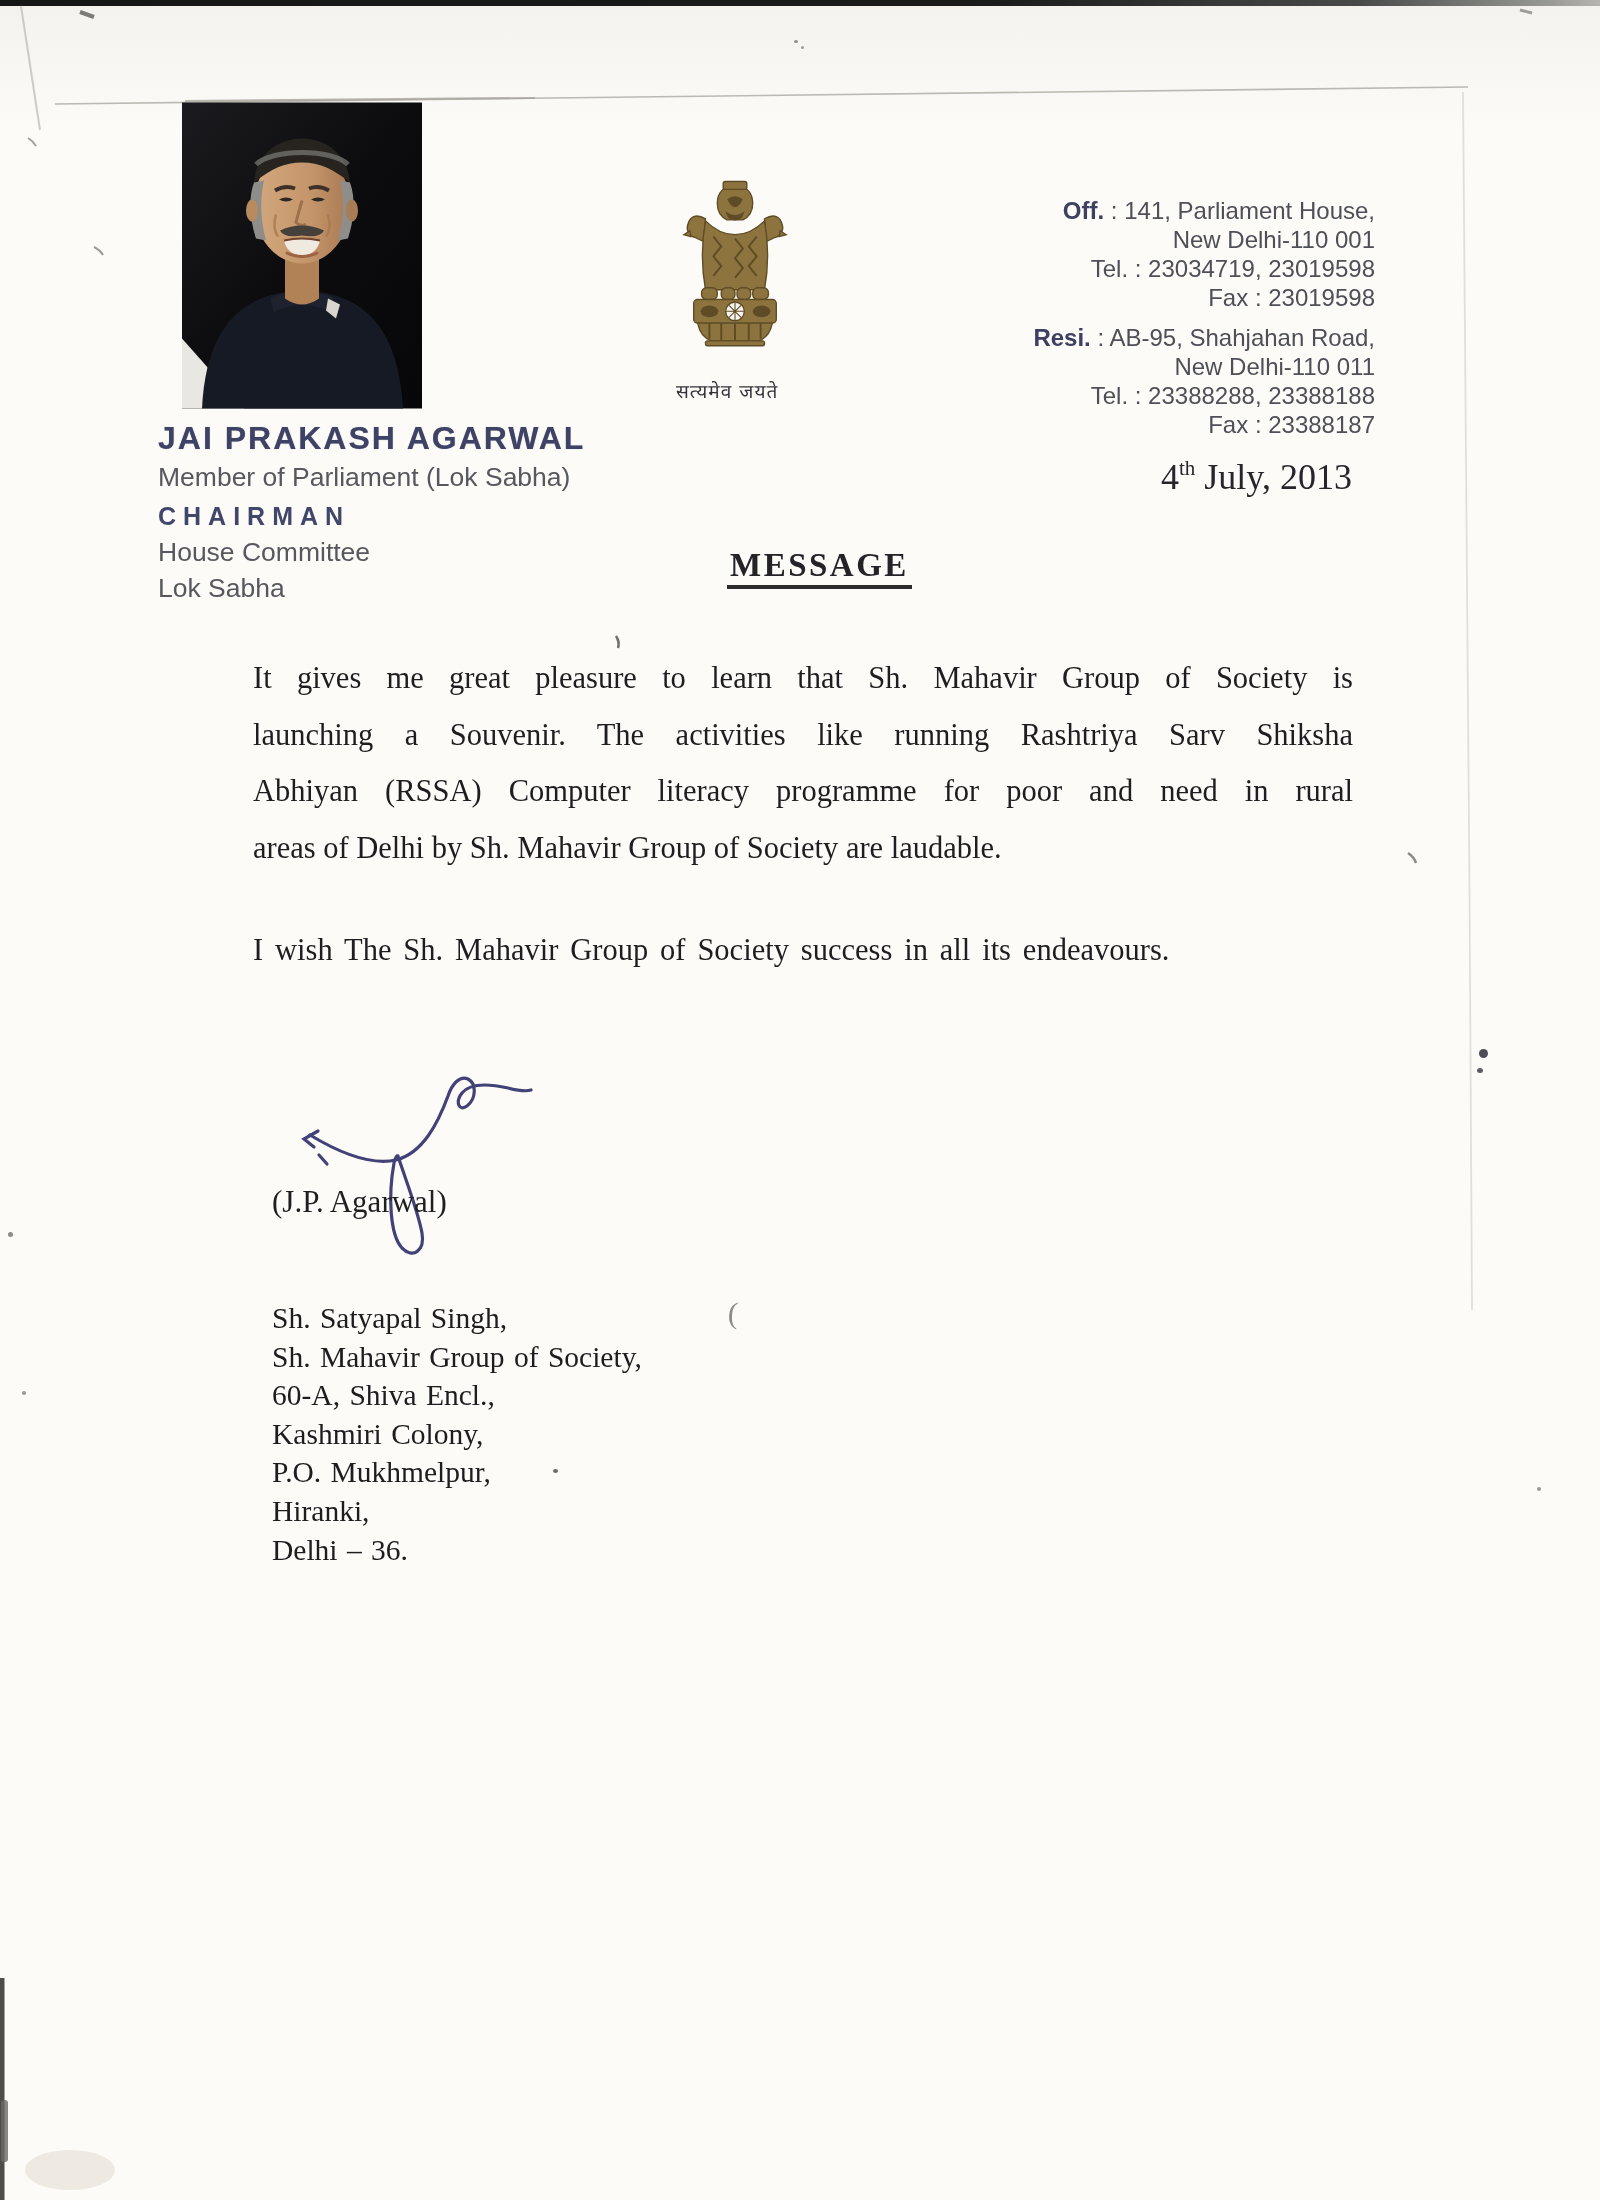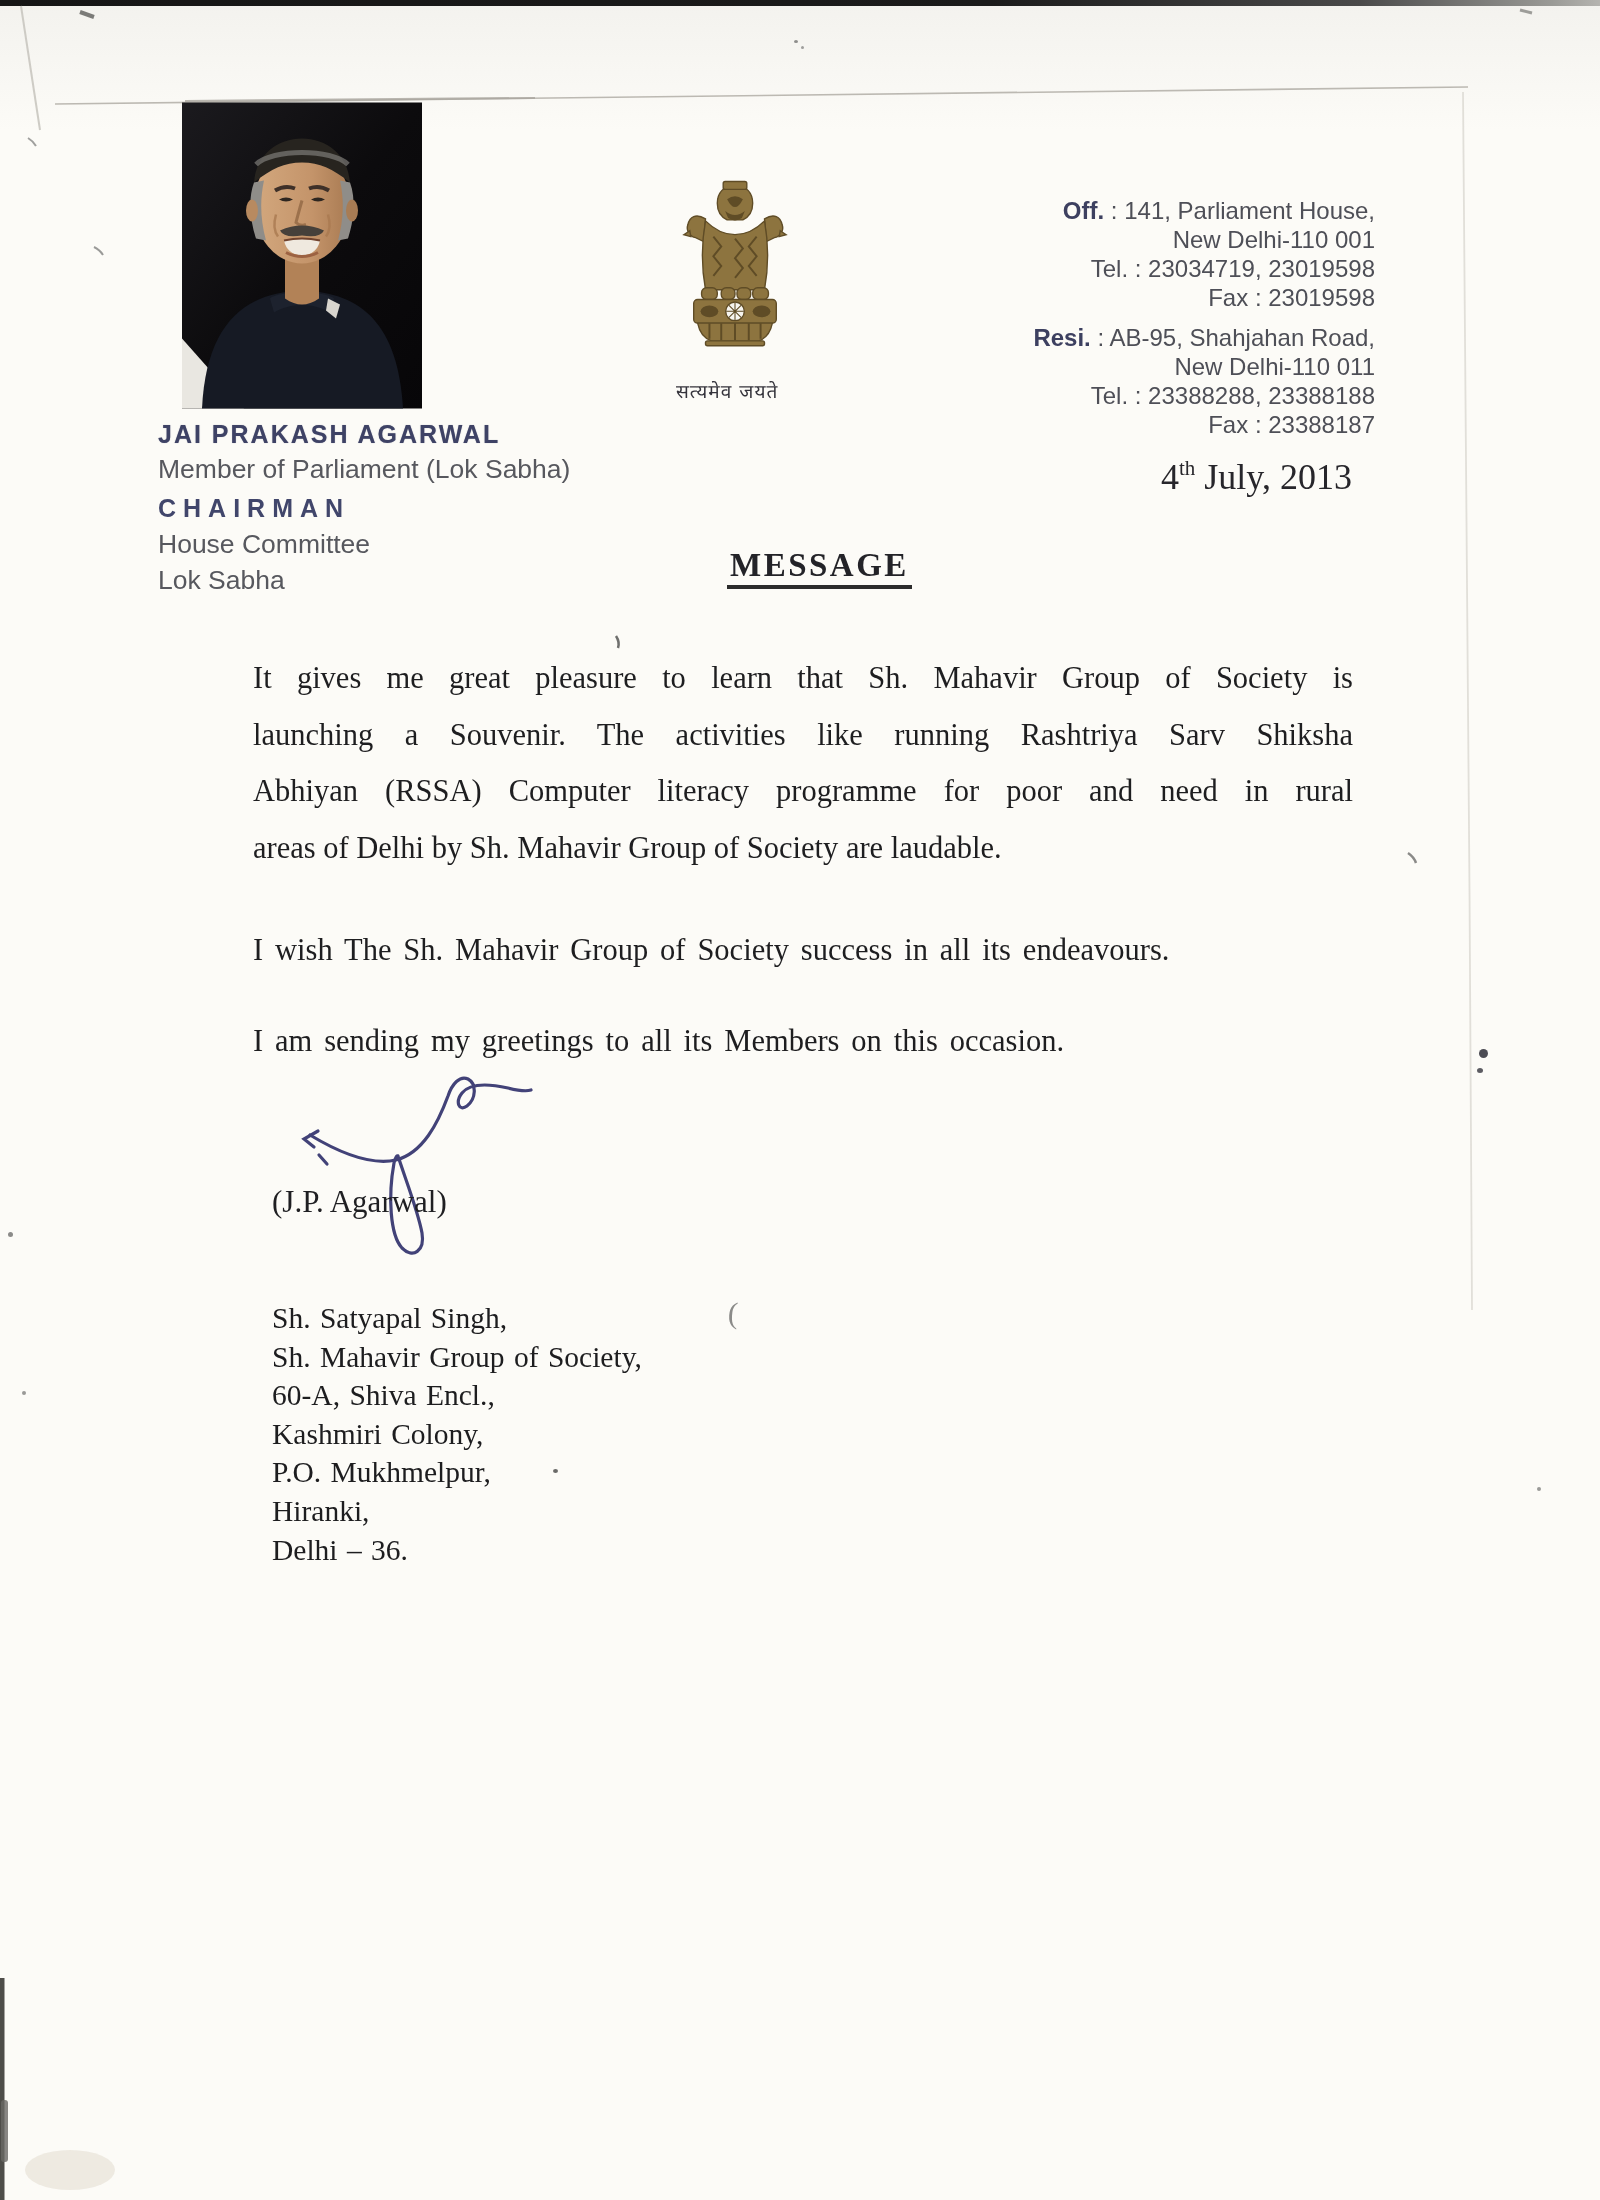--- a/index.html
+++ b/index.html
@@ -23,21 +23,21 @@
   .top-bar{position:absolute;left:0;top:0;width:1600px;height:6px;
     background:linear-gradient(90deg,#161616 0%,#1b1b1b 62%,#4a4a4a 85%,#9a9a96 97%,#b5b4b0 100%);}
   svg.lines{position:absolute;left:0;top:0;pointer-events:none;}
   .speck{position:absolute;background:#6a6a68;border-radius:50%;}
   .smudge{position:absolute;border-radius:50%;}
   .stray-paren{position:absolute;left:728px;top:1296px;font-size:30px;color:#8b8b89;
     font-family:"Liberation Serif",serif;transform:rotate(3deg);}
   
   .photo{position:absolute;left:182px;top:102px;width:240px;height:307px;}
   .id-block{position:absolute;left:158px;top:420px;font-family:"Liberation Sans",sans-serif;}
-  .id-name{font-size:25px;font-weight:bold;letter-spacing:2px;color:var(--stamp-blue);
+  .id-name{font-size:32px;font-weight:bold;letter-spacing:2px;color:var(--stamp-blue);
     text-shadow:0 0 1px rgba(62,66,101,.45);}
   .id-title{font-size:26.5px;color:var(--stamp-grey);margin-top:5px;}
   .id-role{font-size:25px;font-weight:bold;letter-spacing:7px;color:#41466b;margin-top:9px;}
   .id-dept{font-size:26.5px;color:var(--stamp-grey);margin-top:6px;}
   .id-org{font-size:26.5px;color:var(--stamp-grey);margin-top:5px;}
   .emblem{position:absolute;left:676px;top:173px;width:148px;}
   .motto{font-family:"DejaVu Sans","Liberation Sans",sans-serif;font-size:19px;color:#34333b;
     margin-top:3px;letter-spacing:1px;white-space:nowrap;}
   .contact{position:absolute;right:225px;top:196px;text-align:right;
     font-family:"Liberation Sans",sans-serif;font-size:24px;line-height:29px;color:#4e4f57;}
@@ -192,21 +192,20 @@
 
   <div class="heading"><span>MESSAGE</span></div>
 
   <div class="para1">
     <div class="bline">It gives me great pleasure to learn that Sh. Mahavir Group of Society is</div>
     <div class="bline">launching a Souvenir. The activities like running Rashtriya Sarv Shiksha</div>
     <div class="bline">Abhiyan (RSSA) Computer literacy programme for poor and need in rural</div>
     <div class="bline last">areas of Delhi by Sh. Mahavir Group of Society are laudable.</div>
   </div>
   <div class="pline p2">I wish The Sh. Mahavir Group of Society success in all its endeavours.</div>
-  <div class="pline p3">I am sending my greetings to all its Members on this occasion.</div>
 
   <svg class="sig-svg" width="300" height="200" viewBox="0 0 300 200">
     <g stroke="var(--sig-ink)" stroke-width="3.2" fill="none" stroke-linecap="round" opacity="0.92">
       <path d="M30,68 L16,76 L26,84"></path>
       <path d="M31,92 l8,9"></path>
       <path d="M22,72 C55,92 85,102 108,97 C135,90 150,60 160,33 C164,21 172,12 180,16 C189,21 188,36 179,43 C171,49 167,39 174,30 C182,20 202,21 220,25 C232,28 240,28 243,27"></path>
       <path d="M110,93 C118,118 130,148 134,170 C137,188 125,196 114,185 C102,172 100,133 106,100 C107,95 109,92 110,93"></path>
     </g>
   </svg>
   <div class="sig-name">(J.P. Agarwal)</div>

